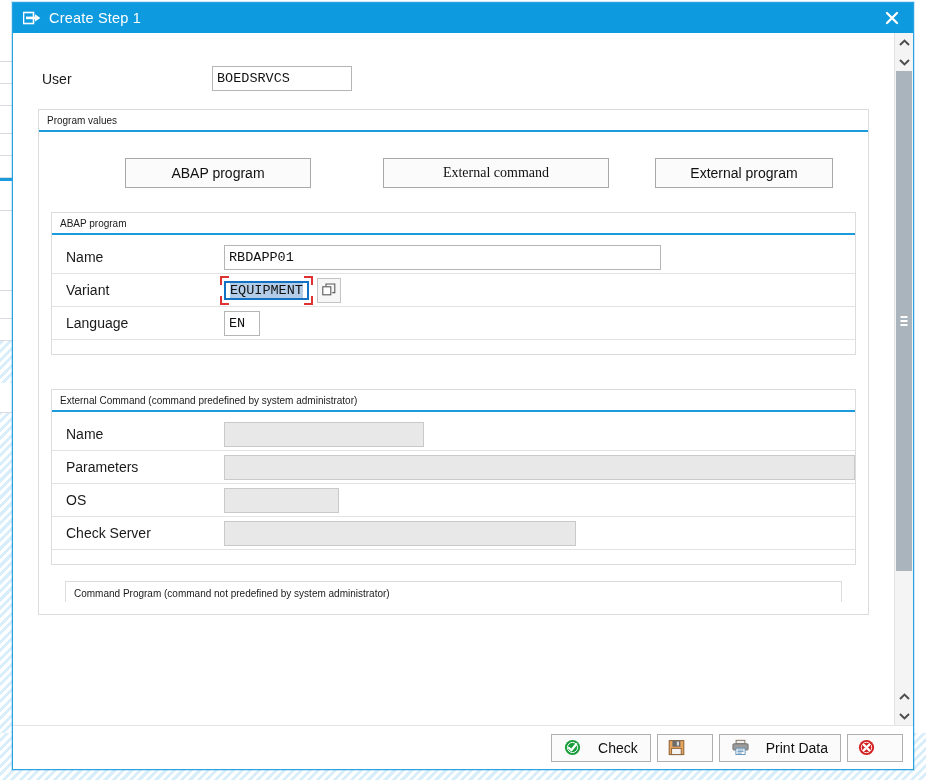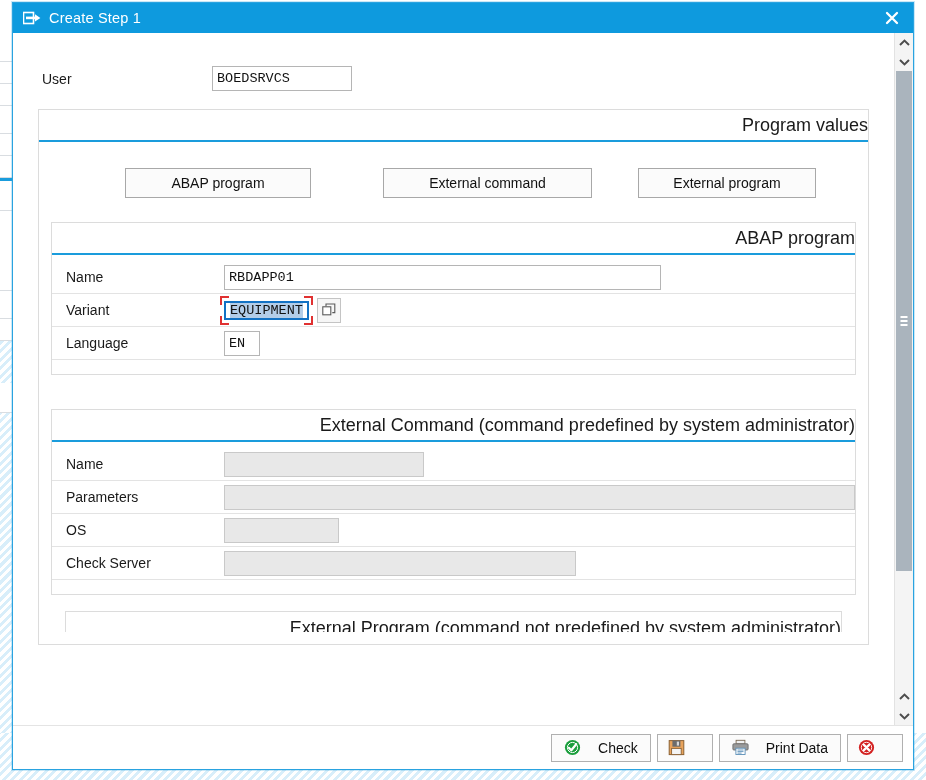--- a/index.html
+++ b/index.html
@@ -208,26 +208,25 @@
   
   .group {
     margin: 0 14px 0 14px;
     border: 1px solid #dcdcdc;
     background: #ffffff;
     box-sizing: border-box;
     position: relative;
   }
   .group-inner { padding: 0 12px 12px 12px; }
   .group-title {
-    font-size: 18px;
+    font-size: 10px;
     color: #1a1a1a;
     padding: 5px 0 4px 8px;
     border-bottom: 2px solid #1a9cdc;
     margin: 0 0 0 0;
-    text-align: right;
   }
 
   .btnrow {
     display: flex;
     align-items: center;
     padding: 26px 0 24px 0;
   }
   .pbtn {
     border: 1px solid #a8a8a8;
     background: #fbfbfb;
@@ -382,21 +381,21 @@
       <div class="row-user">
         <span class="lbl lbl-user">User</span>
         <span class="inp" style="width:140px;">BOEDSRVCS</span>
       </div>
 
       <div class="group" style="margin-top:18px;">
         <div class="group-title">Program values</div>
         <div class="group-inner">
           <div class="btnrow">
             <span class="pbtn" style="width:186px;margin-left:74px;">ABAP program</span>
-            <span class="pbtn" style="width:209px;margin-left:72px;">External command</span>
+            <span class="pbtn" style="width:226px;margin-left:72px;font-family:Liberation Serif, serif;">External command</span>
             <span class="pbtn" style="width:178px;margin-left:46px;">External program</span>
           </div>
 
           <div class="group" style="margin:0 0 0 0;">
             <div class="group-title">ABAP program</div>
             <div style="padding:6px 0 14px 0;">
 
               <div class="frow">
                 <span class="lbl">Name</span>
                 <span class="inp" style="width:437px;font-family:Liberation Mono, monospace;">RBDAPP01</span>
@@ -448,21 +447,21 @@
 
               <div class="frow">
                 <span class="lbl">Check Server</span>
                 <span class="inp disabled" style="width:352px;"></span>
               </div>
 
             </div>
           </div>
 
           <div class="group-clipped">
-            <div class="group-title">External Program (command not predefined by system administrator)</div>
+            <div class="group-title">Command Program (command not predefined by system administrator)</div>
           </div>
 
         </div>
       </div>
 
     </div>
 
     <div id="vscroll">
       <span class="sb-arrow">
         <svg width="11" height="8" viewBox="0 0 11 8">

